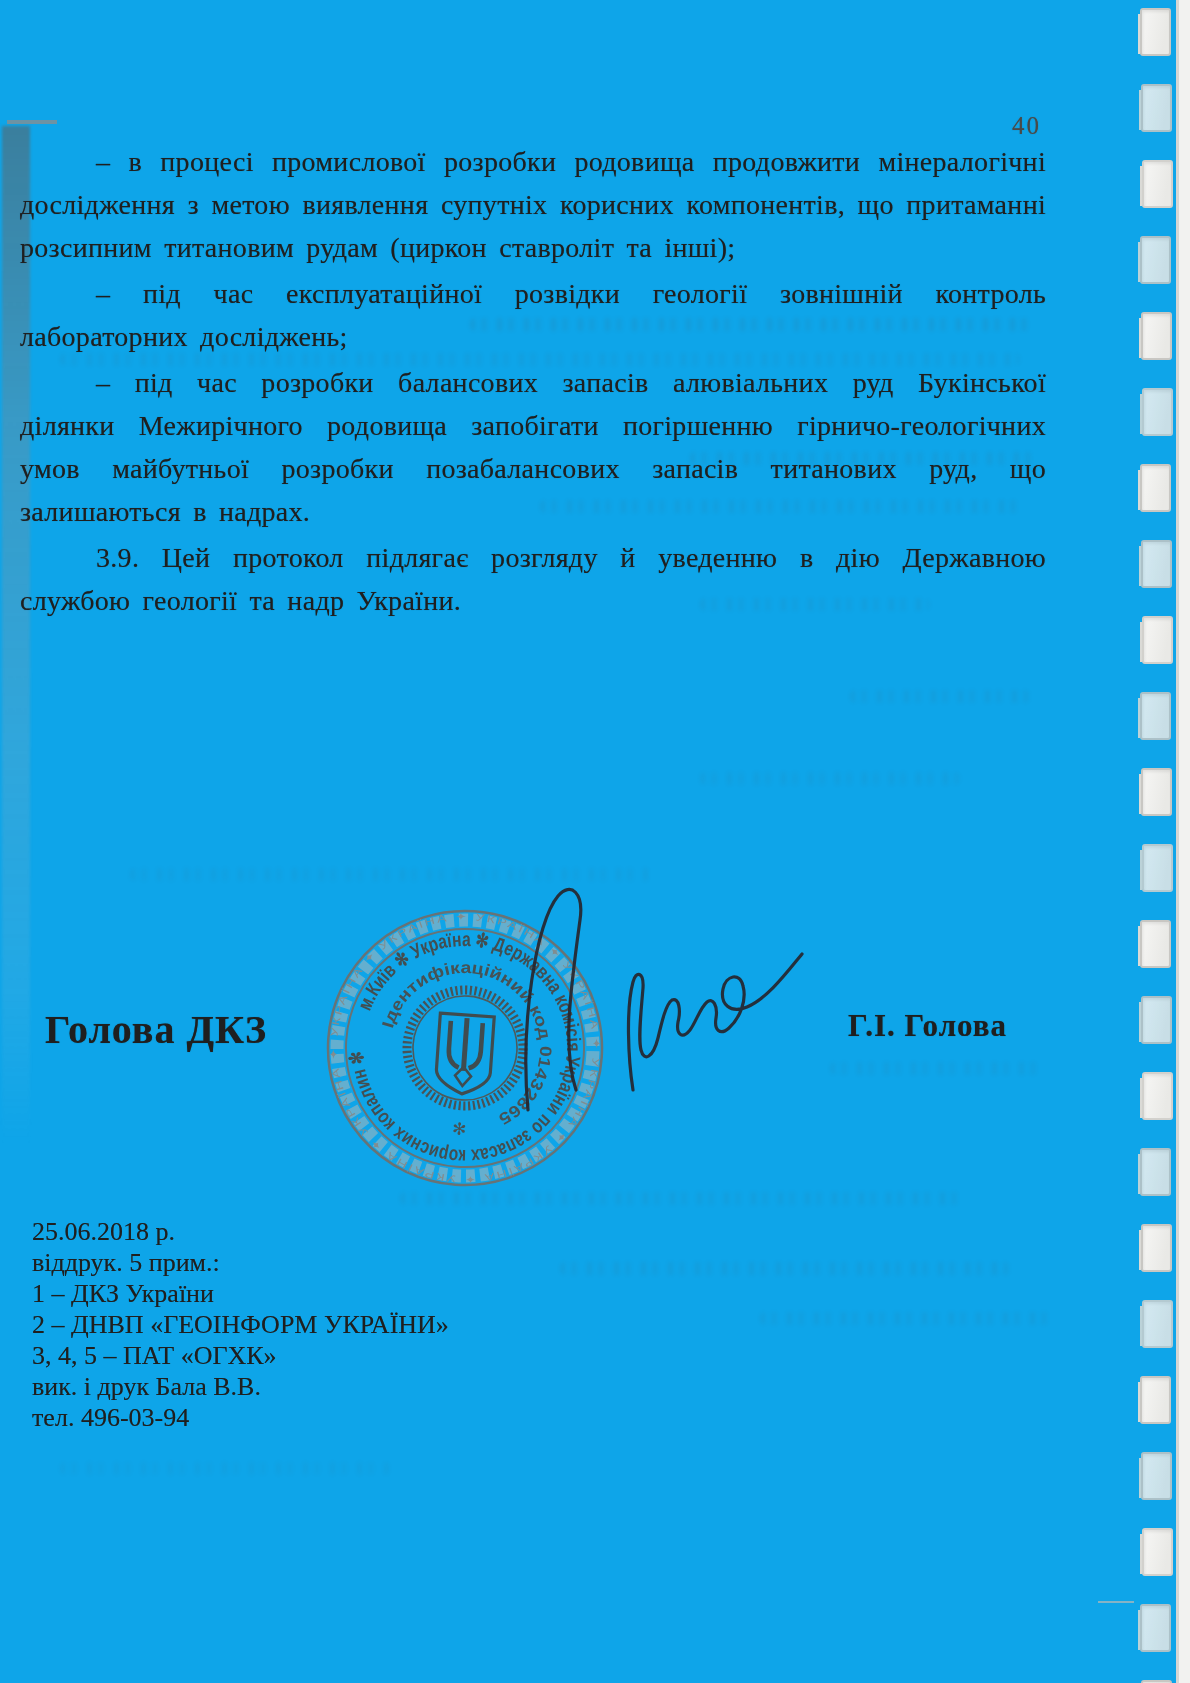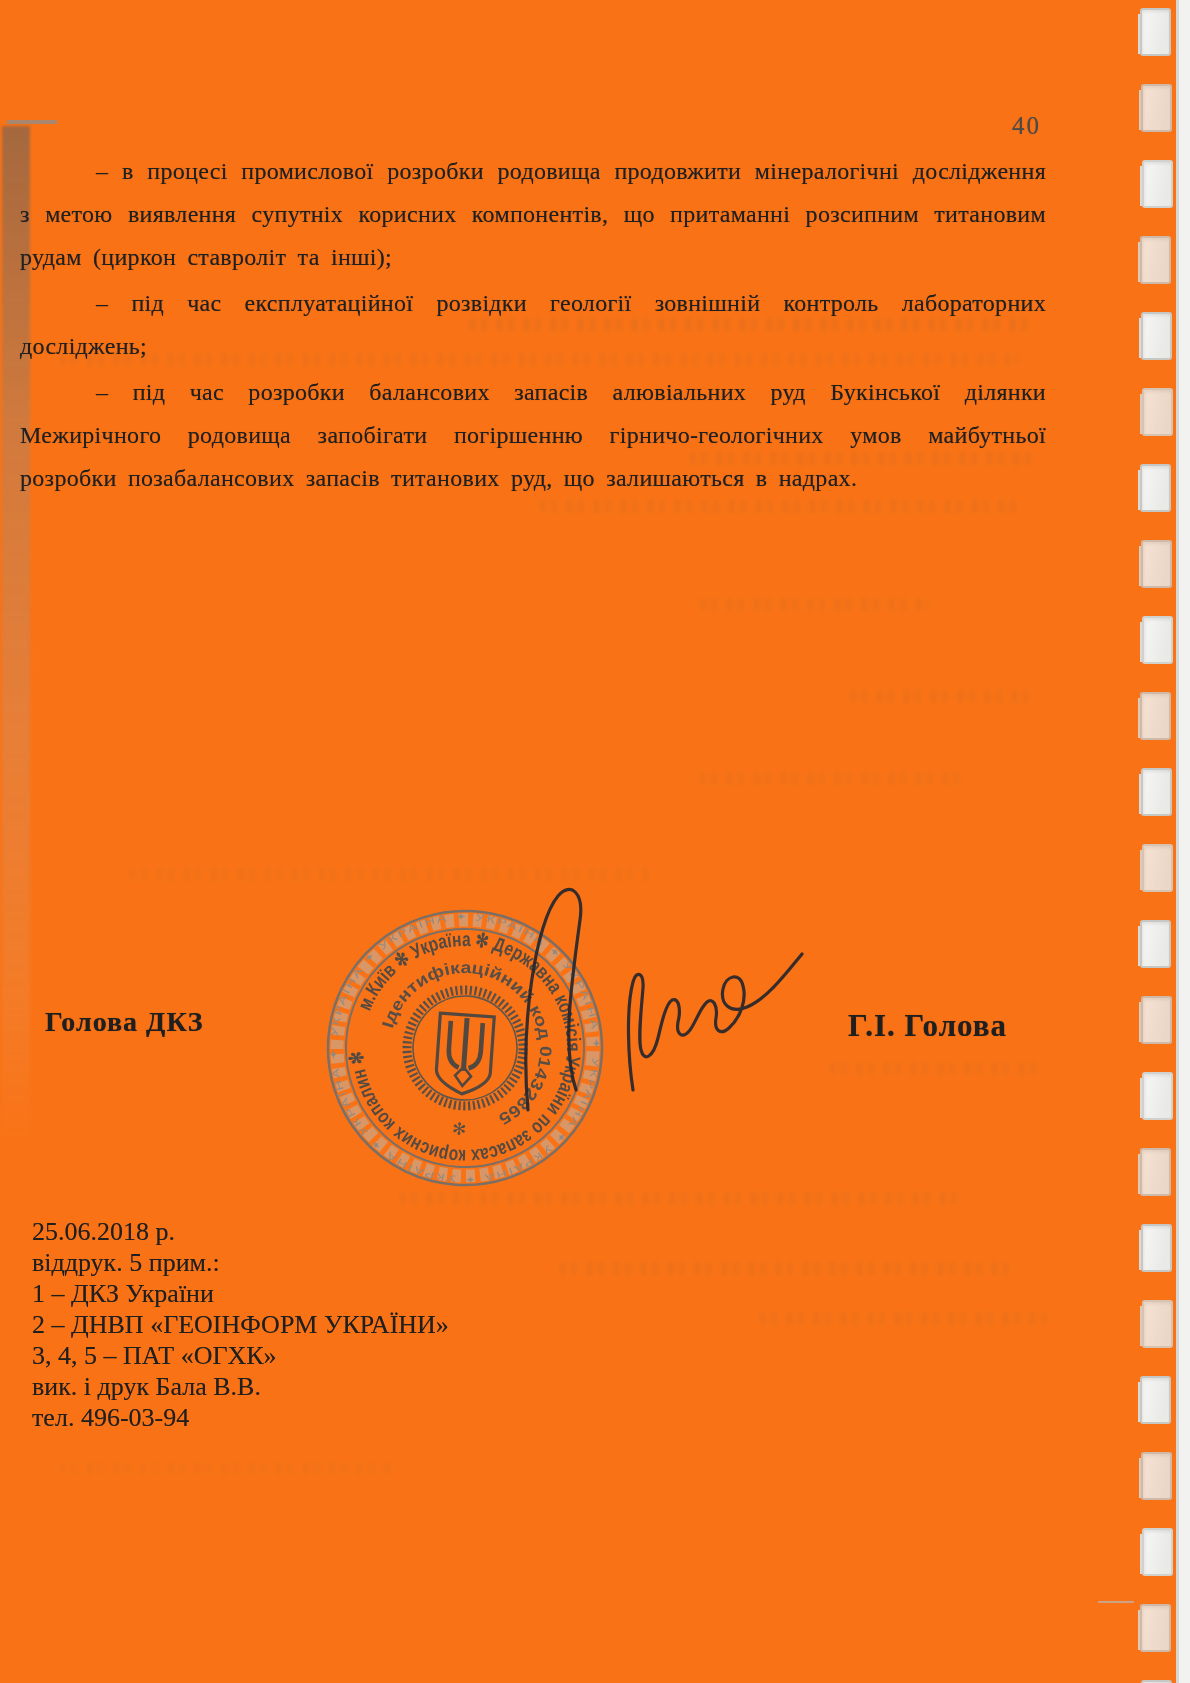--- a/index.html
+++ b/index.html
@@ -1,19 +1,19 @@
 <!DOCTYPE html>
 <html><head>
 <meta charset="utf-8">
 <style>
   html,body{margin:0;padding:0;background:#e8e8e6;}
   .page{
     position:relative;
     width:1190px;height:1683px;
-    background:#f97316;
+    background:#0ea5e9;
     overflow:hidden;
     font-family:"Liberation Serif", serif;
     color:#1f1f1f;
   }
   
   .paper-edge{position:absolute;left:1176px;top:0;width:3px;height:1683px;background:#d6d6d3;}
   .paper-right{position:absolute;left:1179px;top:0;width:11px;height:1683px;background:#f2f2f0;}
   
   .hole{
     position:absolute;left:1140px;width:27px;height:44px;
@@ -39,32 +39,32 @@
     position:absolute;left:1098px;top:1601px;width:36px;height:2px;background:#b9b9b5;opacity:.7;
   }
   
   .page-number{
     position:absolute;left:1012px;top:112px;
     font-size:25px;color:#4a4a48;letter-spacing:2px;
     text-shadow:0 0 1px rgba(70,70,70,.5);
   }
   
   .body-text{
-    position:absolute;left:20px;top:150px;width:1026px;
-    font-size:24px;line-height:43px;
+    position:absolute;left:20px;top:140px;width:1026px;
+    font-size:28px;line-height:43px;
     text-align:justify;
     word-spacing:5px;letter-spacing:.3px;
     text-shadow:0 0 .7px rgba(35,35,35,.55);
   }
   .para{margin:0 0 3px 0;text-indent:76px;}
   .para.numbered{margin-top:2px;}
   
   .role-title{
     position:absolute;left:45px;top:1006px;
-    font-size:28px;font-weight:bold;letter-spacing:1px;
+    font-size:40px;font-weight:bold;letter-spacing:1px;
     text-shadow:0 0 .8px rgba(30,30,30,.6);
   }
   .signer-name{
     position:absolute;left:848px;top:1008px;
     font-size:31px;font-weight:bold;letter-spacing:1px;
     text-shadow:0 0 .8px rgba(30,30,30,.6);
   }
   .stamp-wrap{
     position:absolute;left:322px;top:905px;width:286px;height:286px;
     transform:rotate(4deg);
@@ -150,20 +150,21 @@
   <div class="smudge s11"></div>
   <div class="smudge s12"></div>
   <div class="smudge s13"></div>
 
   <div class="page-number">40</div>
 
   <div class="body-text">
     <p class="para">– в процесі промислової розробки родовища продовжити мінералогічні дослідження з метою виявлення супутніх корисних компонентів, що притаманні розсипним титановим рудам (циркон ставроліт та інші);</p>
     <p class="para">– під час експлуатаційної розвідки геології зовнішній контроль лабораторних досліджень;</p>
     <p class="para">– під час розробки балансових запасів алювіальних руд Букінської ділянки Межирічного родовища запобігати погіршенню гірничо-геологічних умов майбутньої розробки позабалансових запасів титанових руд, що залишаються в надрах.</p>
+    <p class="para numbered">3.9. Цей протокол підлягає розгляду й уведенню в дію Державною службою геології та надр України.</p>
   </div>
 
   <div class="role-title">Голова ДКЗ</div>
   <div class="signer-name">Г.І. Голова</div>
 
   <div class="stamp-wrap">
     <svg viewBox="0 0 286 286" xmlns="http://www.w3.org/2000/svg">
       <defs>
         <path id="decoPath" d="M 15 143 a 128 128 0 1 1 256 0 a 128 128 0 1 1 -256 0"></path>
         <path id="ringPath" d="M 41 143 a 102 102 0 1 1 204 0 a 102 102 0 1 1 -204 0"></path>

